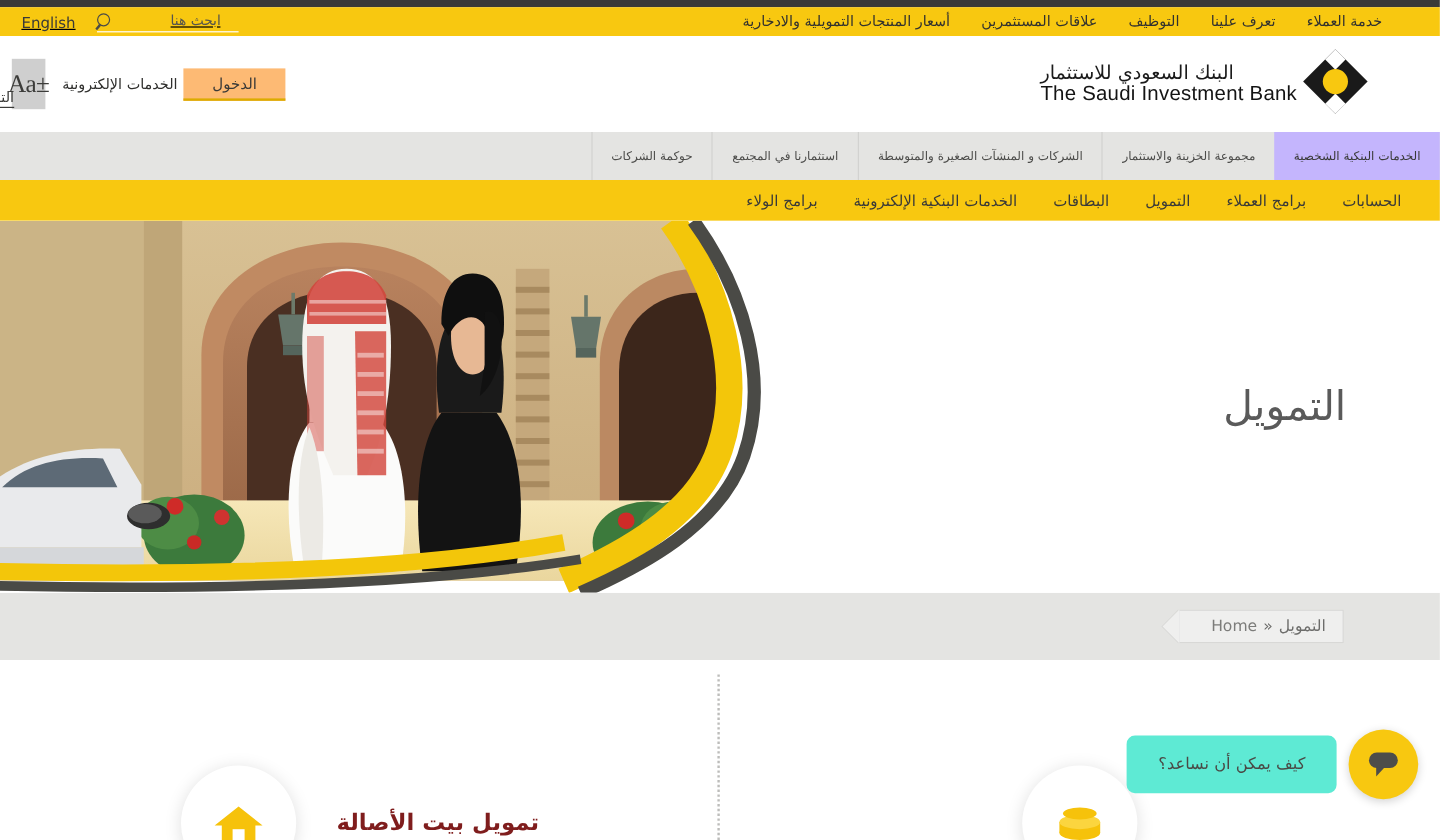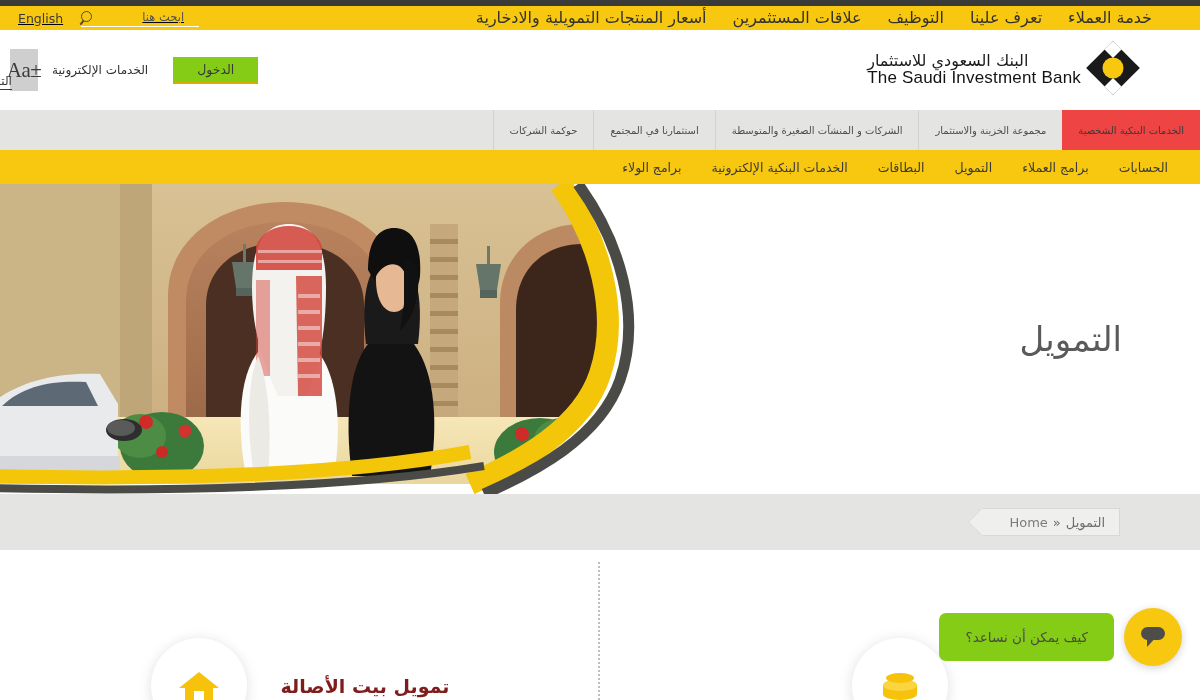--- a/index.html
+++ b/index.html
@@ -31,21 +31,21 @@
     position: relative;
     direction: rtl;
   }
   .utility-right {
     display: flex;
     align-items: center;
     gap: 26px;
     direction: rtl;
   }
   .utility-link {
-    font-size: 16px;
+    font-size: 12px;
     color: #31312f;
     white-space: nowrap;
     cursor: pointer;
     line-height: 1;
   }
   .utility-left {
     display: flex;
     align-items: center;
     gap: 18px;
     direction: ltr;
@@ -146,30 +146,29 @@
     flex-direction: row;
     align-items: center;
     gap: 5px;
   }
   .eservices-label {
     font-size: 12px;
     color: #2f2f2d;
     white-space: nowrap;
   }
   .login-btn {
-    background: #84cc16;
+    background: #fdba74;
     border: none;
     color: #3a3a38;
     font-size: 12.5px;
     padding: 5px 24px;
     border-bottom: 2px solid #dcab00;
     cursor: pointer;
     font-family: inherit;
     white-space: nowrap;
-    margin-left: 20px;
   }
   .edge-link {
     position: absolute;
     left: -14px;
     top: 44px;
     font-size: 12px;
     color: #3a3a38;
     border-bottom: 1.5px solid #3a3a38;
     padding-bottom: 1px;
     white-space: nowrap;
@@ -191,21 +190,21 @@
     display: flex;
     align-items: center;
     padding: 4px 16px;
     font-size: 10px;
     color: #4d4d4b;
     white-space: nowrap;
     border-left: 1px solid #d2d2d0;
     cursor: pointer;
   }
   .nav-item.active {
-    background: #ef4444;
+    background: #c4b5fd;
     color: #3a3a38;
     border-left: none;
   }
 
   
   .sub-nav {
     height: 34px;
     background: #f8c810;
     display: flex;
     align-items: center;
@@ -355,21 +354,21 @@
   .chat-bubble-btn {
     width: 58px; height: 58px;
     border-radius: 50%;
     background: #f8c810;
     display: flex; align-items: center; justify-content: center;
     cursor: pointer;
     box-shadow: 0 2px 8px rgba(0,0,0,.18);
     flex: 0 0 auto;
   }
   .chat-label {
-    background: #84cc16;
+    background: #5eead4;
     color: #4a4a46;
     font-size: 13.5px;
     padding: 16px 26px;
     border-radius: 7px;
     white-space: nowrap;
     cursor: pointer;
   }
 </style>
 </head>
 <body>

